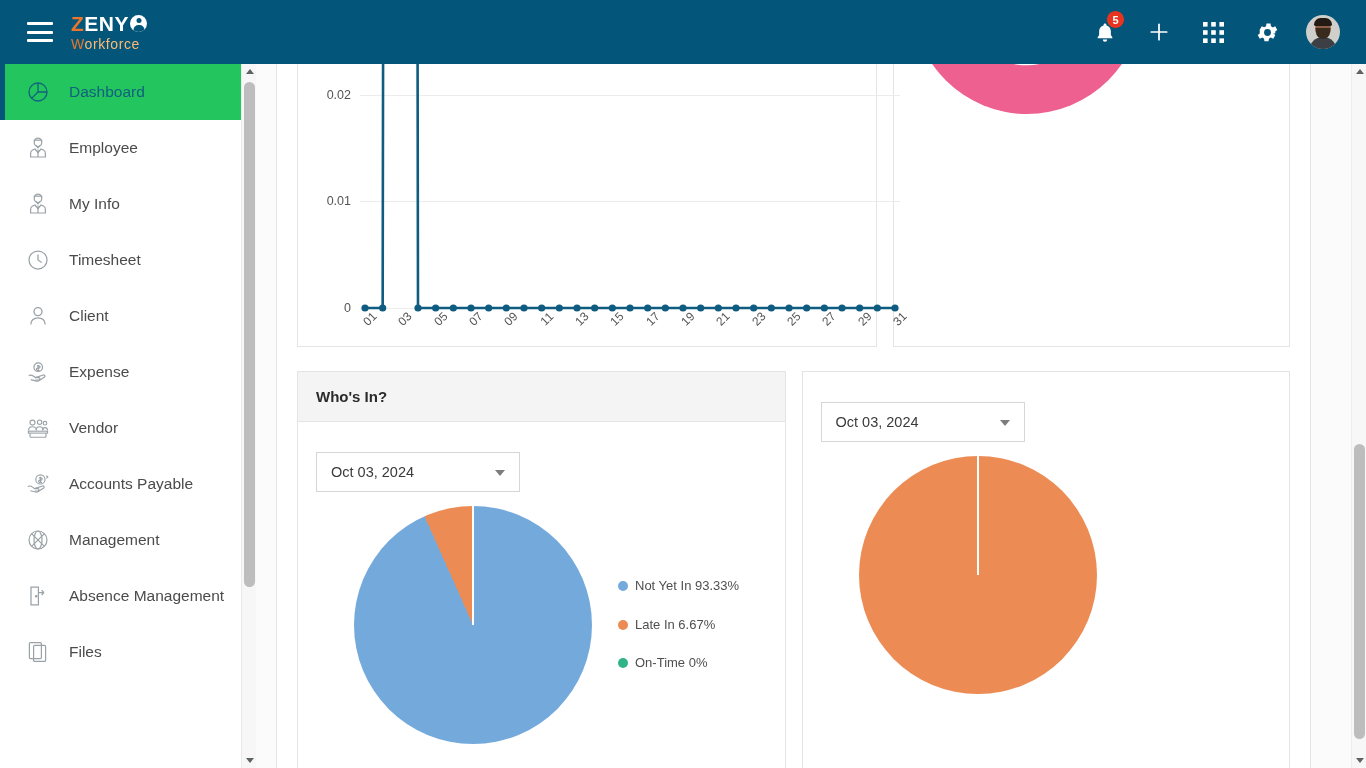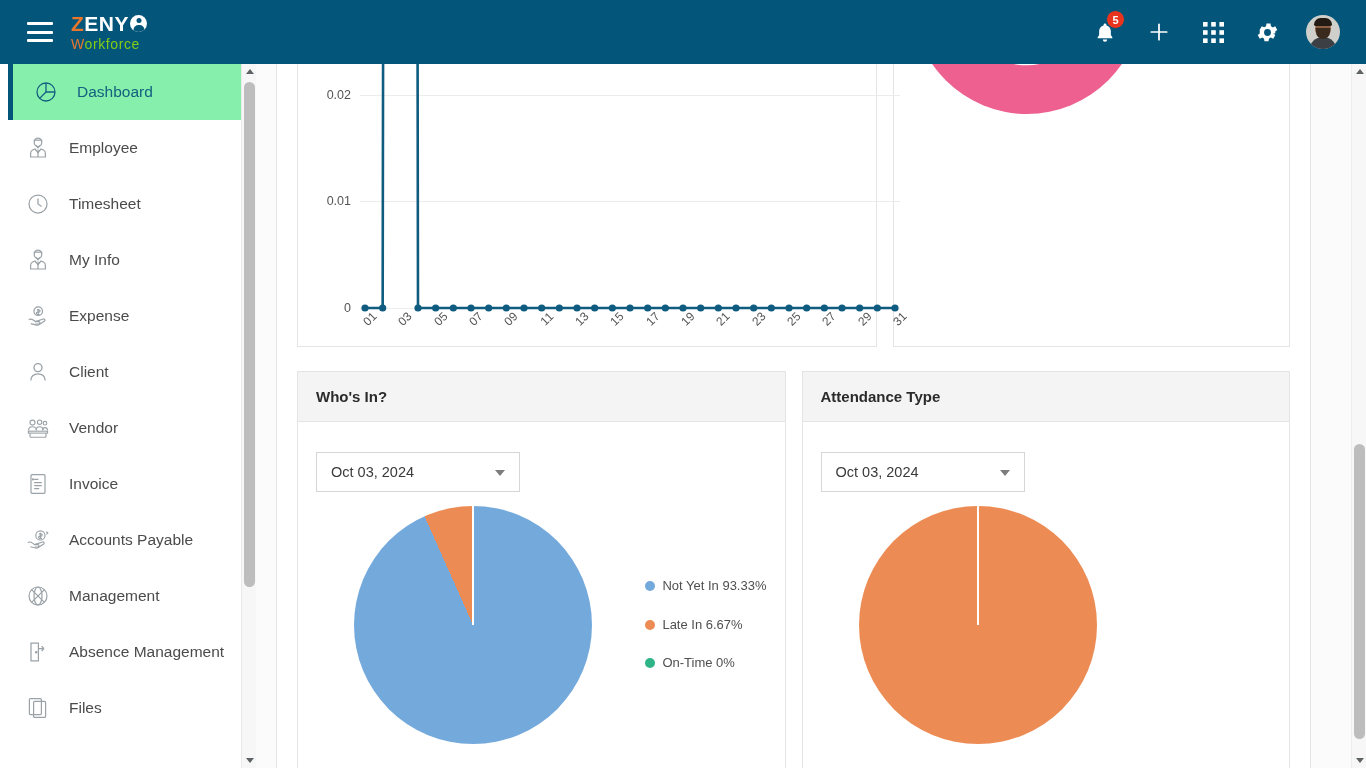--- a/index.html
+++ b/index.html
@@ -43,21 +43,21 @@
     transform: translateX(-50%);
     width: 5px; height: 5px; border-radius: 50%; background: #03567a;
   }
   .logo-mark::after {
     content: ""; position: absolute; left: 50%; top: 9.5px;
     transform: translateX(-50%);
     width: 11px; height: 9px; border-radius: 5px 5px 0 0; background: #03567a;
   }
   .logo-row2 { font-size: 14px; margin-top: 3px; letter-spacing: .6px; }
   .logo-w { color: #e8762c; }
-  .logo-orkforce { color: #84cc16; margin-top: 40px; }
+  .logo-orkforce { color: #fdba74; margin-top: 40px; }
 
   .topbar-right {
     margin-left: auto; display: flex; align-items: center;
     gap: 24px; margin-right: 26px;
   }
   .tb-icon {
     position: relative; width: 30px; height: 30px;
     display: flex; align-items: center; justify-content: center;
     color: #ffffff; cursor: pointer;
   }
@@ -107,21 +107,21 @@
     color: #4b4b4b; font-size: 15.5px;
     cursor: pointer; border-left: 5px solid transparent;
     white-space: nowrap;
   }
   .nav-item .nav-ico {
     width: 26px; height: 26px; margin-right: 18px;
     display: flex; align-items: center; justify-content: center;
     color: #9aa2a7; flex: none;
   }
   .nav-item.active {
-    background: #86efac; border-left-color: #03567a; color: #13607f; margin-left: 8px;
+    background: #22c55e; border-left-color: #03567a; color: #13607f;
   }
   .nav-item.active .nav-ico { color: #13607f; }
 
   
   .sb-track {
     position: absolute; top: 64px; right: 0; width: 15px; height: 704px;
     background: #f7f7f7; border-left: 1px solid #eaeaea;
   }
   .sb-arrow {
     position: absolute; left: 0; width: 15px; height: 15px;
@@ -197,21 +197,21 @@
   .xlabels { position: absolute; left: 0; top: 100%; width: 100%; height: 40px; }
   .xlab {
     position: absolute; top: 6px;
     font-size: 12px; color: #555;
     transform: translateX(-50%) rotate(-45deg);
     transform-origin: center top;
     white-space: nowrap;
   }
 
   
-  .pie-row { display: flex; align-items: center; justify-content: space-between; }
+  .pie-row { display: flex; align-items: center; }
   .pie { border-radius: 50%; flex: none; }
   .legend { margin-left: 16px; }
   .leg-item {
     display: flex; align-items: flex-start;
     font-size: 13px; color: #4f4f4f; margin-bottom: 18px;
     max-width: 130px; line-height: 1.6;
   }
   .leg-item:last-child { margin-bottom: 0; }
   .dot {
     width: 10px; height: 10px; border-radius: 50%;
@@ -308,83 +308,73 @@
             <path d="M9.2 4.2c0-1.2 1.2-2 2.8-2s2.8.8 2.8 2"></path>
             <path d="M10 9.3l2 2.4 2-2.4"></path>
             <path d="M4.6 21v-3.6c0-2.3 2-3.7 4.4-4.4l2.5 3 .5.6.5-.6 2.5-3c2.4.7 4.4 2.1 4.4 4.4V21z"></path>
             <path d="M12 13.6V21"></path>
           </svg>
         </span>
         <span>Employee</span>
       </div>
       <div class="nav-item">
         <span class="nav-ico">
-          <svg width="24" height="24" viewBox="0 0 24 24" fill="none" stroke="currentColor" stroke-width="1.25">
-            <circle cx="12" cy="12" r="9"></circle>
-            <path d="M12 6.6V12l3.6 2.4"></path>
-          </svg>
-        </span>
-        <span>Timesheet</span>
-      </div>
-      <div class="nav-item">
-        <span class="nav-ico">
           <svg width="24" height="24" viewBox="0 0 24 24" fill="none" stroke="currentColor" stroke-width="1.2">
             <path d="M8.3 4.2h7.4v2.6a3.7 3.7 0 01-7.4 0z"></path>
             <path d="M9.2 4.2c0-1.2 1.2-2 2.8-2s2.8.8 2.8 2"></path>
             <path d="M10 9.3l2 2.4 2-2.4"></path>
             <path d="M4.6 21v-3.6c0-2.3 2-3.7 4.4-4.4l2.5 3 .5.6.5-.6 2.5-3c2.4.7 4.4 2.1 4.4 4.4V21z"></path>
             <path d="M12 13.6V21"></path>
           </svg>
         </span>
         <span>My Info</span>
       </div>
       <div class="nav-item">
         <span class="nav-ico">
+          <svg width="24" height="24" viewBox="0 0 24 24" fill="none" stroke="currentColor" stroke-width="1.25">
+            <circle cx="12" cy="12" r="9"></circle>
+            <path d="M12 6.6V12l3.6 2.4"></path>
+          </svg>
+        </span>
+        <span>Timesheet</span>
+      </div>
+      <div class="nav-item">
+        <span class="nav-ico">
+          <svg width="24" height="24" viewBox="0 0 24 24" fill="none" stroke="currentColor" stroke-width="1.3">
+            <circle cx="12" cy="7.6" r="4"></circle>
+            <path d="M4.8 20.4c0-4 3.2-6.6 7.2-6.6s7.2 2.6 7.2 6.6"></path>
+          </svg>
+        </span>
+        <span>Client</span>
+      </div>
+      <div class="nav-item">
+        <span class="nav-ico">
           <svg width="24" height="24" viewBox="0 0 24 24" fill="none" stroke="currentColor" stroke-width="1.2">
             <circle cx="12.2" cy="7.2" r="4.3"></circle>
             <path d="M12.2 4.9v4.7M10.8 5.9h2.1a1.1 1.1 0 010 2.2h-1.4a1.1 1.1 0 000 2.2h2.1"></path>
             <path d="M2.8 15.6c1.6-.8 3.1-.5 4.4.4l2.3 1.6h3.2a1.2 1.2 0 010 2.4H9.2"></path>
             <path d="M9.3 17.6l8-2.6c1.3-.4 2.3 1.2 1.2 2.1l-5.6 3.6c-.8.5-1.6.6-2.5.4l-5.6-1.4"></path>
           </svg>
         </span>
         <span>Expense</span>
-      </div>
-      <div class="nav-item">
-        <span class="nav-ico">
-          <svg width="24" height="24" viewBox="0 0 24 24" fill="none" stroke="currentColor" stroke-width="1.3">
-            <circle cx="12" cy="7.6" r="4"></circle>
-            <path d="M4.8 20.4c0-4 3.2-6.6 7.2-6.6s7.2 2.6 7.2 6.6"></path>
-          </svg>
-        </span>
-        <span>Client</span>
       </div>
       <div class="nav-item">
         <span class="nav-ico">
           <svg width="24" height="24" viewBox="0 0 24 24" fill="none" stroke="currentColor" stroke-width="1.1">
             <circle cx="6.5" cy="6.6" r="2.5"></circle>
             <circle cx="13.6" cy="6.2" r="2.2"></circle>
             <circle cx="19" cy="7.2" r="1.8"></circle>
             <path d="M2.6 14.4c0-2.3 1.8-3.6 3.9-3.6s3.9 1.3 3.9 3.6"></path>
             <path d="M10.2 14c0-2 1.6-3.2 3.4-3.2s3.4 1.2 3.4 3.2"></path>
             <path d="M16.6 14.4c0-1.8 1.2-2.8 2.5-2.8s2.4 1 2.4 2.8"></path>
             <rect x="2.4" y="15.2" width="19.2" height="1.9"></rect>
             <path d="M4 17.1v4.2M20 17.1v4.2M4 21.3h16"></path>
           </svg>
         </span>
         <span>Vendor</span>
-      </div>
-      <div class="nav-item">
-        <span class="nav-ico">
-          <svg width="24" height="24" viewBox="0 0 24 24" fill="none" stroke="currentColor" stroke-width="1.2">
-            <rect x="5" y="2.7" width="14" height="18.6" rx="1"></rect>
-            <path d="M8.2 7.4h4.2M8.2 10.6h7.6M8.2 13.6h7.6M8.2 16.6h5"></path>
-            <circle cx="7" cy="7.4" r="0.5" fill="currentColor"></circle>
-          </svg>
-        </span>
-        <span>Invoice</span>
       </div>
       <div class="nav-item">
         <span class="nav-ico">
           <svg width="24" height="24" viewBox="0 0 24 24" fill="none" stroke="currentColor" stroke-width="1.15">
             <path d="M1.8 14.6c1.8-1.1 3.4-.6 4.8.5l2 1.5h3.2a1.2 1.2 0 010 2.4H8.8"></path>
             <path d="M8.4 16.6l8.2-2.6c1.3-.4 2.2 1.2 1.1 2l-5.4 3.6c-.8.5-1.6.6-2.5.4l-5.3-1.3"></path>
             <circle cx="14.4" cy="7.4" r="4.6"></circle>
             <path d="M14.4 4.8v5.2M12.9 5.9h2.2a1.1 1.1 0 010 2.2h-1.4a1.1 1.1 0 000 2.2h2.2"></path>
             <path d="M20.4 3.6l1.4 1.4-1.4 1.4"></path>
           </svg>
@@ -537,21 +527,20 @@
                 <div class="leg-item">
                   <span class="dot" style="background: rgb(46, 180, 134);"></span>
                   <span>On-Time 0%</span>
                 </div>
               </div>
           </div>
         </div>
       </div>
 
       <div class="card card-half">
-        <div class="card-head">Attendance Type</div>
         <div class="card-body">
           <div class="date-select">
             <span>Oct 03, 2024</span>
             <span class="caret"></span>
           </div>
           <div class="pie-row" style="margin-top:14px;">
             <div id="pie-atttype" class="pie" style="width: 238px; height: 238px; margin-left: 38px; background: conic-gradient(rgb(236, 139, 83) 0%, rgb(236, 139, 83) 100%); box-shadow: rgb(255, 255, 255) 0px 0px 0px 0px inset; position: relative;">
                 <div style="position: absolute; left: 50%; top: 0px; width: 2px; height: 50%; background: rgb(255, 255, 255); transform: translateX(-50%);"></div>
               </div>
           </div>

